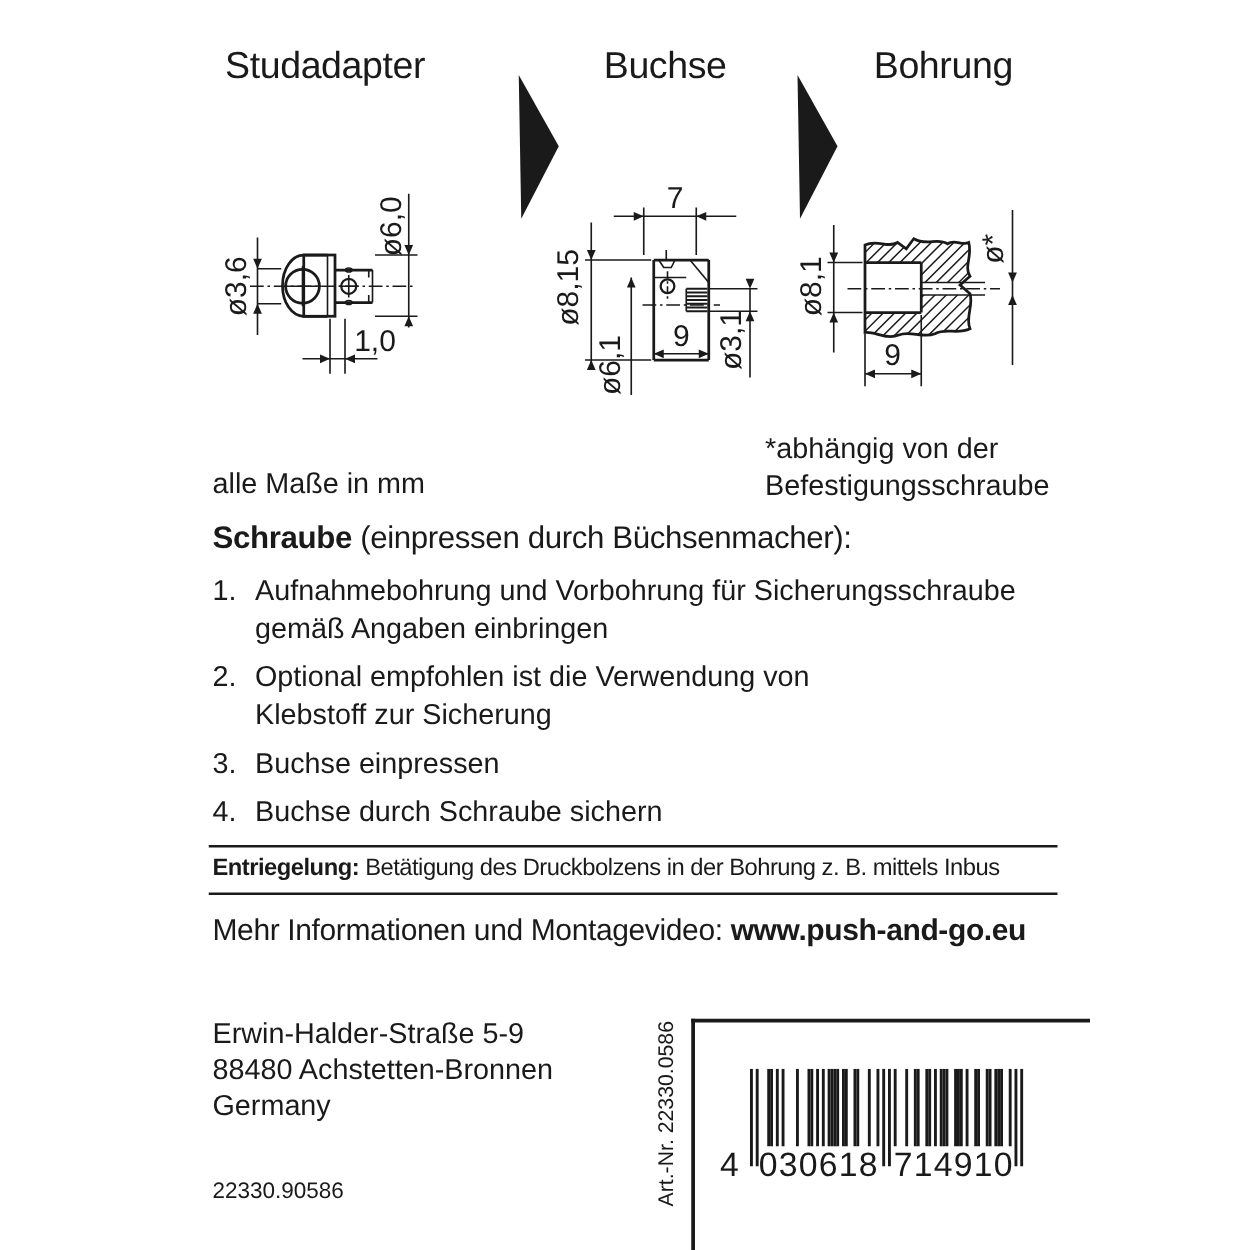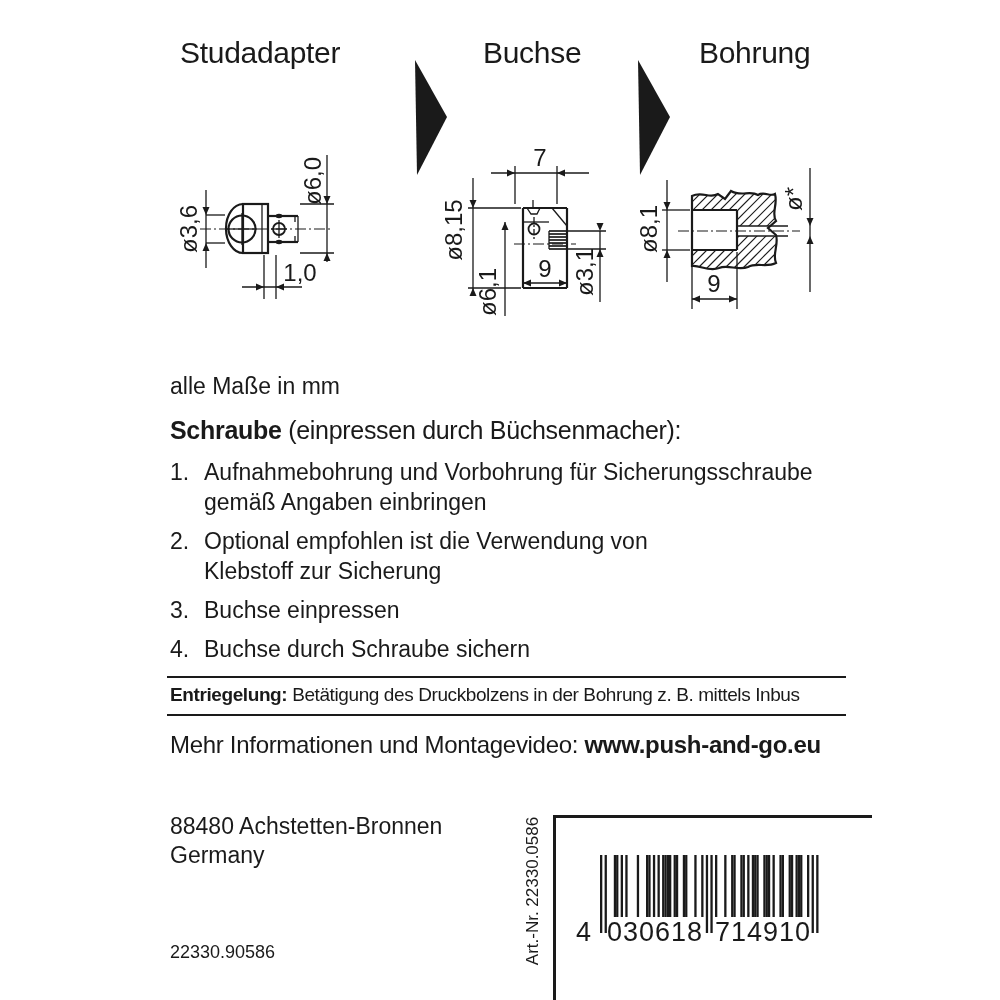--- a/index.html
+++ b/index.html
@@ -207,20 +207,22 @@
 
     <line class="th" x1="692" y1="267" x2="692" y2="309"></line>
     <line class="th" x1="737" y1="252" x2="737" y2="309"></line>
     <line class="th" x1="692" y1="299" x2="737" y2="299"></line>
     <polygon class="ar" points="692,299 700,295.5 700,302.5"></polygon>
     <polygon class="ar" points="737,299 729,295.5 729,302.5"></polygon>
     <text x="714" y="292" text-anchor="middle">9</text>
   </svg>
 
   <div class="abs note" style="left:170px;top:371px;">alle Maße in mm</div>
+  <div class="abs note" style="left:612px;top:343px;">*abhängig von der
+Befestigungsschraube</div>
 
   <div class="abs montage-title" style="left:170px;top:416px;">
     <span class="bold">Schraube</span><span> (einpressen durch Büchsenmacher):</span>
   </div>
 
   <div class="abs steps" style="left:170px;top:457px;">
     <div class="step">
       <div class="step-num">1.</div>
       <div class="step-text">Aufnahmebohrung und Vorbohrung für Sicherungsschraube
 gemäß Angaben einbringen</div>
@@ -242,20 +244,21 @@
 
   <div class="abs release-box" style="left:167px;top:676px;">
     <span class="bold">Entriegelung:</span><span> Betätigung des Druckbolzens in der Bohrung z. B. mittels Inbus</span>
   </div>
 
   <div class="abs info-line" style="left:170px;top:731px;">
     <span>Mehr Informationen und Montagevideo: </span><span class="bold">www.push-and-go.eu</span>
   </div>
 
   <div class="abs company" style="left:170px;top:812px;">
+    <div>Erwin-Halder-Straße 5-9</div>
     <div>88480 Achstetten-Bronnen</div>
     <div>Germany</div>
   </div>
   <div class="abs small-code" style="left:170px;top:942px;">22330.90586</div>
 
   <div class="abs barcode-frame" style="left:553px;top:815px;"></div>
   <div class="abs artnr" style="left:533px;top:891px;">Art.-Nr. 22330.0586</div>
 
   <svg class="abs" style="left:600px;top:855px;" width="220" height="80" viewBox="0 0 220 80">
     <g fill="#1a1a1a">

